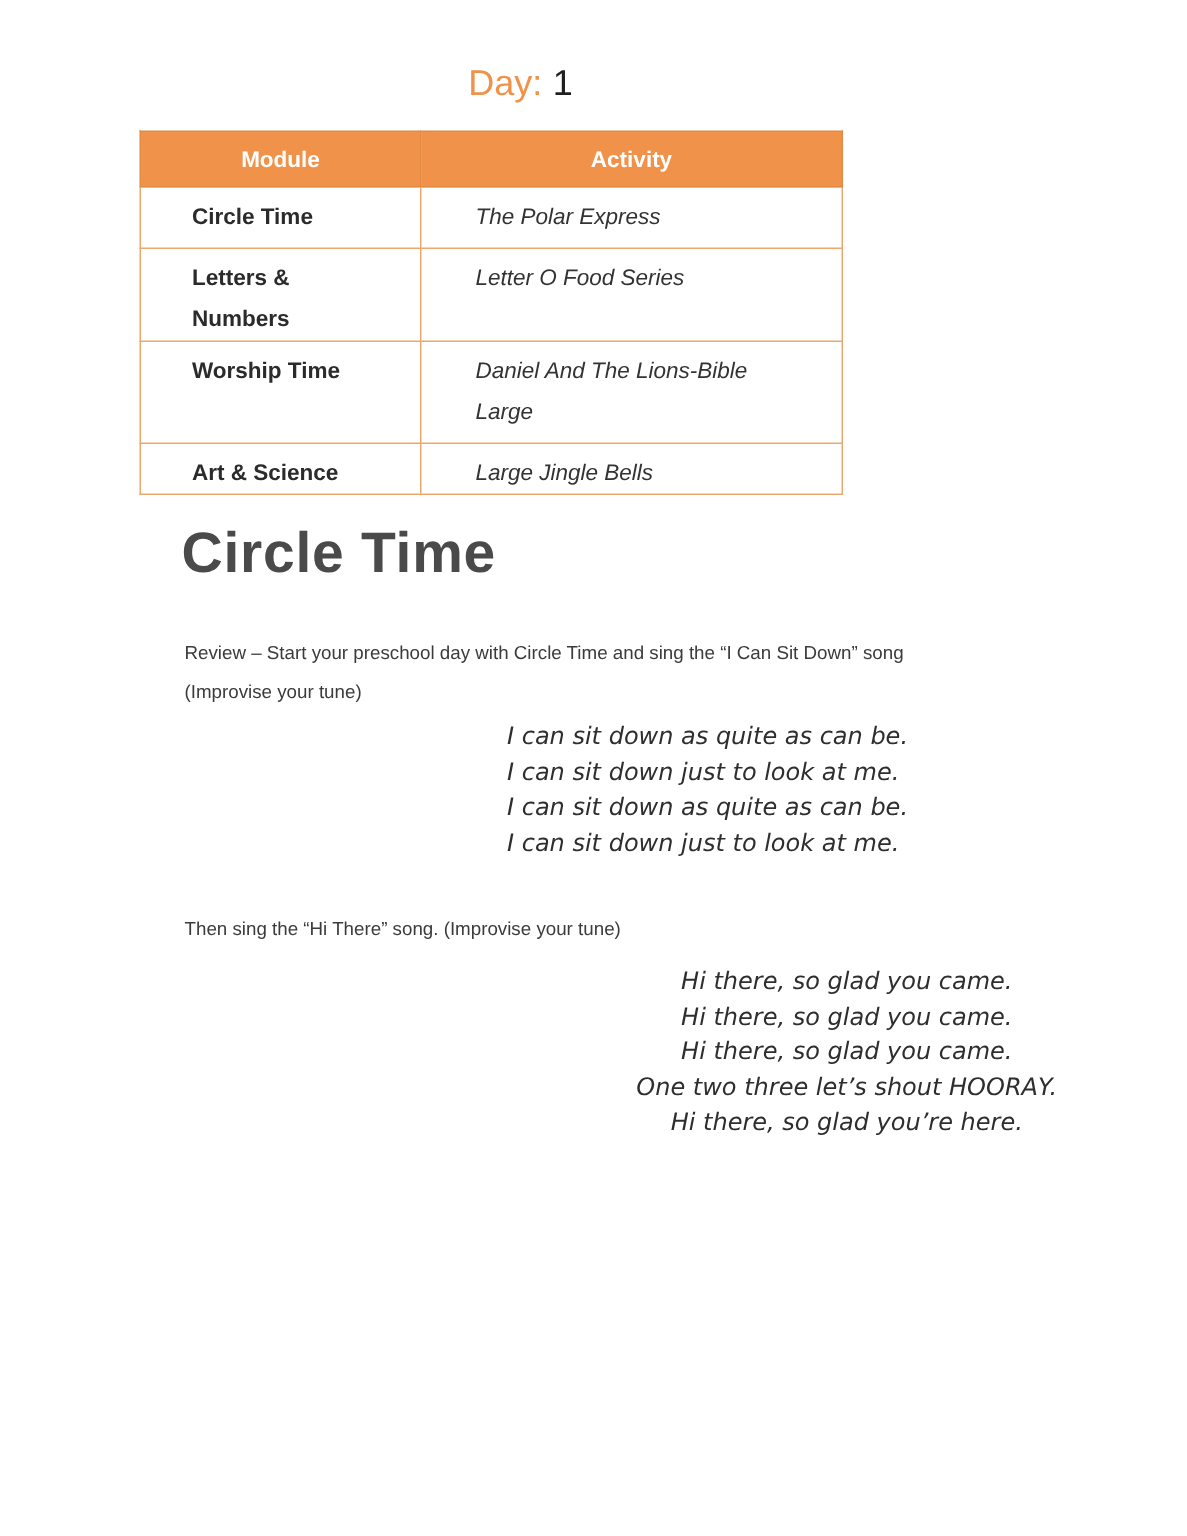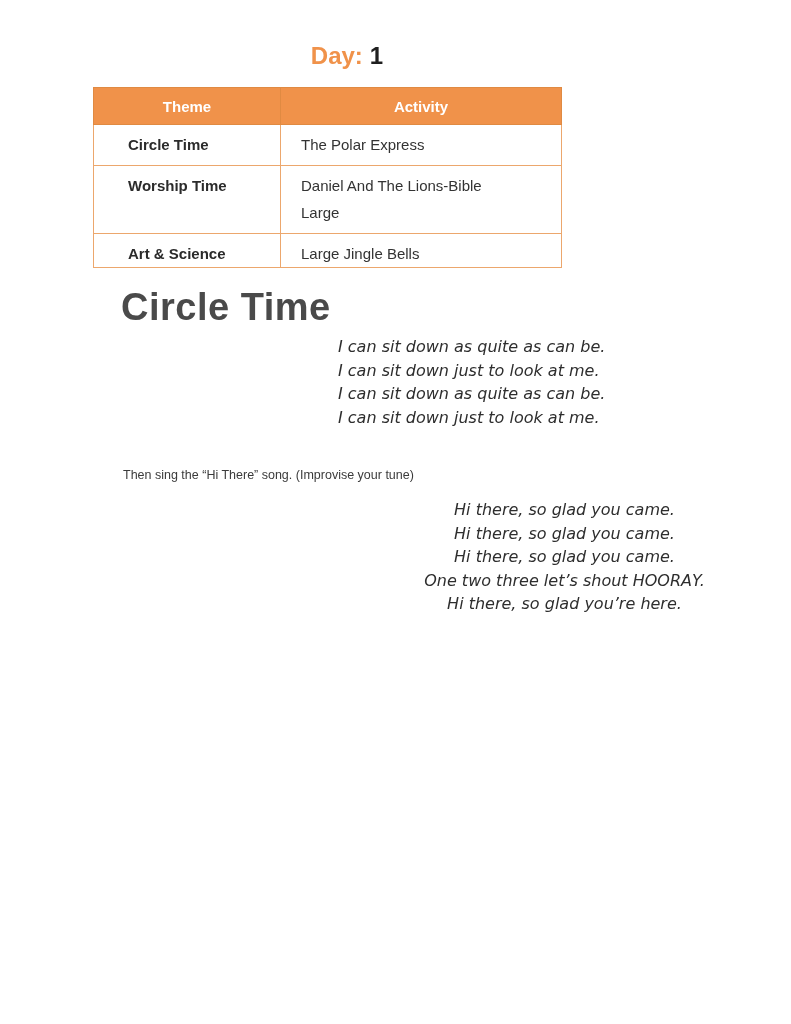--- a/index.html
+++ b/index.html
@@ -22,21 +22,21 @@
     line-height: 30px;
     color: #1f1f1f;
   }
   .doc-title .accent { color: #F0924A; margin-right: 7px; }
 
   .doc-day {
     margin: 41px 0 0 93px;
     width: 508px;
     text-align: center;
     font-size: 24px;
-    font-weight: bold;
+    font-weight: normal;
     line-height: 30px;
     color: #1f1f1f;
   }
   .doc-day .accent { color: #F0924A; margin-right: 7px; }
 
   
   table.schedule {
     border-collapse: collapse;
     table-layout: fixed;
     margin: 16px 0 0 93px;
@@ -57,21 +57,21 @@
   table.schedule td {
     border: 1px solid #ECA76D;
     background: #ffffff;
     vertical-align: top;
     font-size: 15px;
     line-height: 27px;
     color: #333333;
     padding: 6px 0 0 34px;
   }
   table.schedule td.cell-module { font-weight: bold; color: #2b2b2b; }
-  table.schedule td.cell-activity { padding-left: 20px; }
+  table.schedule td.cell-activity { padding-left: 36px; font-style: italic; }
   table.schedule td .wrap-m { display: block; width: 110px; }
   table.schedule td .wrap-a { display: block; width: 212px; }
   tr.row-1 td { height: 41px; }
   tr.row-2 td { height: 62px; }
   tr.row-3 td { height: 68px; }
   tr.row-4 td { height: 34px; }
 
   
   .section-heading {
     margin: 16px 0 0 121px;
@@ -116,31 +116,39 @@
     <span class="accent">Day:</span><span>1</span>
   </h2>
 
   <table class="schedule">
     <colgroup>
         <col class="c-module">
         <col class="c-activity">
       </colgroup>
     <thead>
       <tr>
-        <th>Theme</th>
+        <th>Module</th>
         <th>Activity</th>
       </tr>
     </thead>
     <tbody>
       <tr class="row-1">
         <td class="cell-module">
             <span class="wrap-m">Circle Time</span>
           </td>
         <td class="cell-activity">
             <span class="wrap-a">The Polar Express</span>
+          </td>
+      </tr>
+      <tr class="row-2">
+        <td class="cell-module">
+            <span class="wrap-m">Letters &amp; Numbers</span>
+          </td>
+        <td class="cell-activity">
+            <span class="wrap-a">Letter O Food Series</span>
           </td>
       </tr>
       <tr class="row-3">
         <td class="cell-module">
             <span class="wrap-m">Worship Time</span>
           </td>
         <td class="cell-activity">
             <span class="wrap-a">Daniel And The Lions-Bible Large</span>
           </td>
       </tr>
@@ -150,20 +158,21 @@
           </td>
         <td class="cell-activity">
             <span class="wrap-a">Large Jingle Bells</span>
           </td>
       </tr>
     </tbody>
   </table>
 
   <h2 class="section-heading">Circle Time</h2>
 
+  <p class="para para-review">Review – Start your preschool day with Circle Time and sing the “I Can Sit Down” song (Improvise your tune)</p>
 
   <div class="lyrics lyrics-sit">
     <span class="line">I can sit down as quite as can be.</span>
     <span class="line">I can sit down just to look at me.</span>
     <span class="line">I can sit down as quite as can be.</span>
     <span class="line">I can sit down just to look at me.</span>
   </div>
 
   <p class="para para-then">Then sing the “Hi There” song. (Improvise your tune)</p>
 

